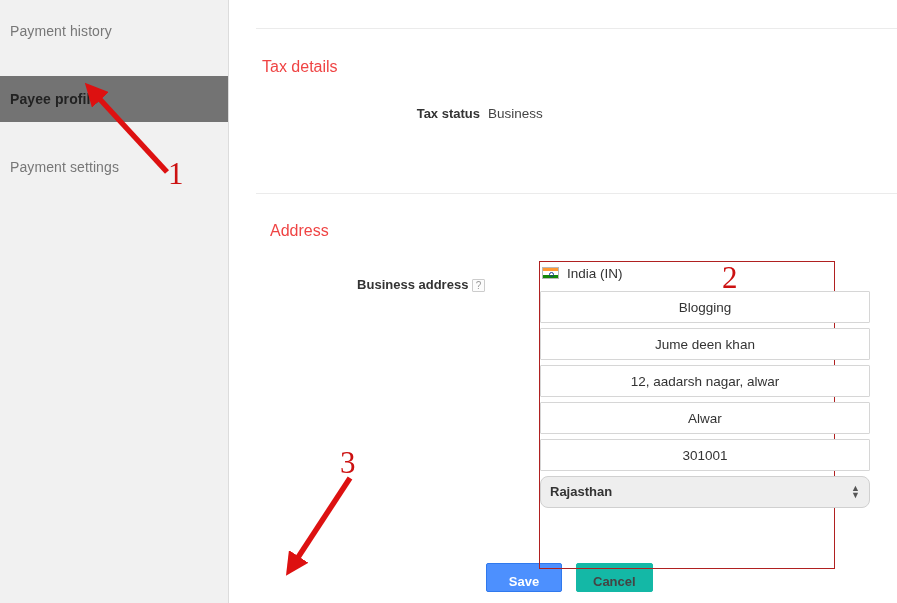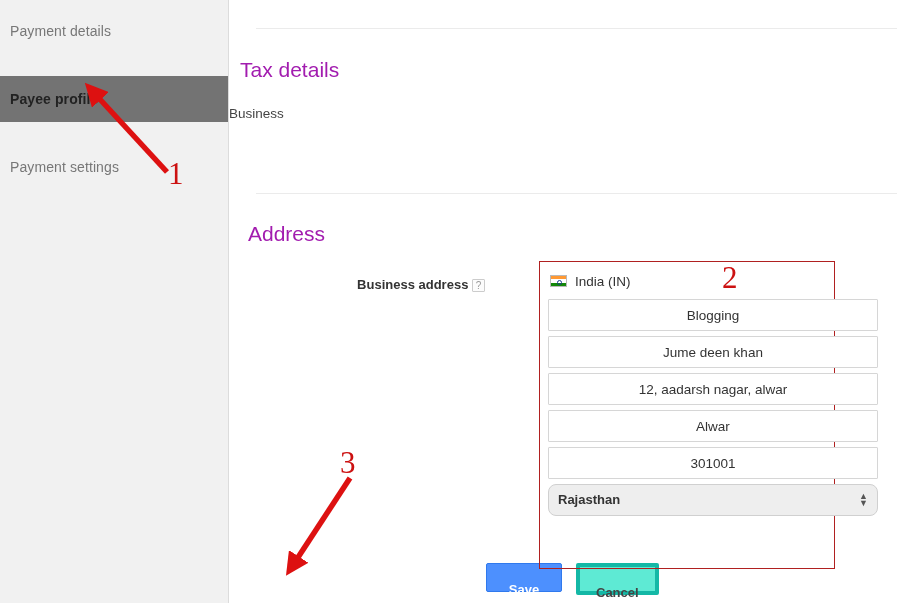--- a/index.html
+++ b/index.html
@@ -54,24 +54,24 @@
     background: #ffffff;
     height: 603px;
   }
   .divider {
     height: 1px;
     background: #ebebeb;
     margin-left: 27px;
     margin-right: 0;
   }
   .section-title {
-    font-size: 21px;
-    color: #a21caf;
+    font-size: 16px;
+    color: #ef4444;
     font-weight: normal;
-    padding-left: 11px;
+    padding-left: 33px;
   }
 
   .field-row {
     display: flex;
     align-items: flex-start;
   }
   .field-label {
     font-size: 13px;
     font-weight: bold;
     color: #333333;
@@ -100,21 +100,20 @@
   }
 
   
   .addr-wrap {
     position: absolute;
     left: 539px;
     top: 261px;
     width: 296px;
     height: 308px;
     border: 1px solid #b02020;
-    padding: 8px;
     background: transparent;
   }
   .country-line {
     display: flex;
     align-items: center;
     height: 22px;
     margin-bottom: 7px;
     padding-left: 2px;
   }
   .flag {
@@ -201,34 +200,34 @@
     top: 563px;
     display: flex;
     gap: 14px;
   }
   .btn {
     font-family: "Liberation Sans", sans-serif;
     font-size: 13px;
     font-weight: bold;
     height: 29px;
     min-width: 76px;
-    padding: 12px 16px;
+    padding: 4px 16px;
     border-radius: 2px;
     cursor: pointer;
     line-height: 27px;
     text-align: center;
   }
   .btn-primary {
     background: #4d90fe;
     border: 1px solid #3079ed;
     color: #ffffff;
   }
   .btn-secondary {
-    background: #5eead4;
-    border: 4px solid #14b8a6;
+    background: #14b8a6;
+    border: 1px solid #14b8a6;
     color: #444444;
   }
 
   
   .anno-svg {
     position: absolute;
     left: 0;
     top: 0;
     width: 897px;
     height: 603px;
@@ -246,39 +245,40 @@
   #anno-num-2 { left: 722px; top: 262px; }
   #anno-num-3 { left: 340px; top: 447px; }
 </style>
 </head>
 <body>
 
 <div id="app">
 
   <div class="sidebar">
     <div class="nav-item first">
-      <span>Payment details</span>
+      <span>Payment history</span>
     </div>
     <div class="nav-spacer"></div>
     <div class="nav-item active">
       <span>Payee profile</span>
     </div>
     <div class="nav-spacer"></div>
     <div class="nav-item">
       <span>Payment settings</span>
     </div>
   </div>
 
   <div class="main">
 
     <div class="divider" style="position:absolute; top:28px; left:0; right:0;"></div>
 
     <h2 class="section-title" style="position:absolute; top:58px; left:0; margin:0;">Tax details</h2>
 
     <div class="field-row" style="position:absolute; top:106px; left:0; right:0;">
+      <div class="field-label">Tax status</div>
       <div class="field-value">Business</div>
     </div>
 
     <div class="divider" style="position:absolute; top:193px; left:0; right:0;"></div>
 
     <h2 class="section-title" style="position:absolute; top:214px; left:0; margin:8px;">Address</h2>
 
     <div class="field-row" style="position:absolute; top:277px; left:0; width:290px;">
       <div class="field-label" style="width:264px;">
         <span>Business address</span>

